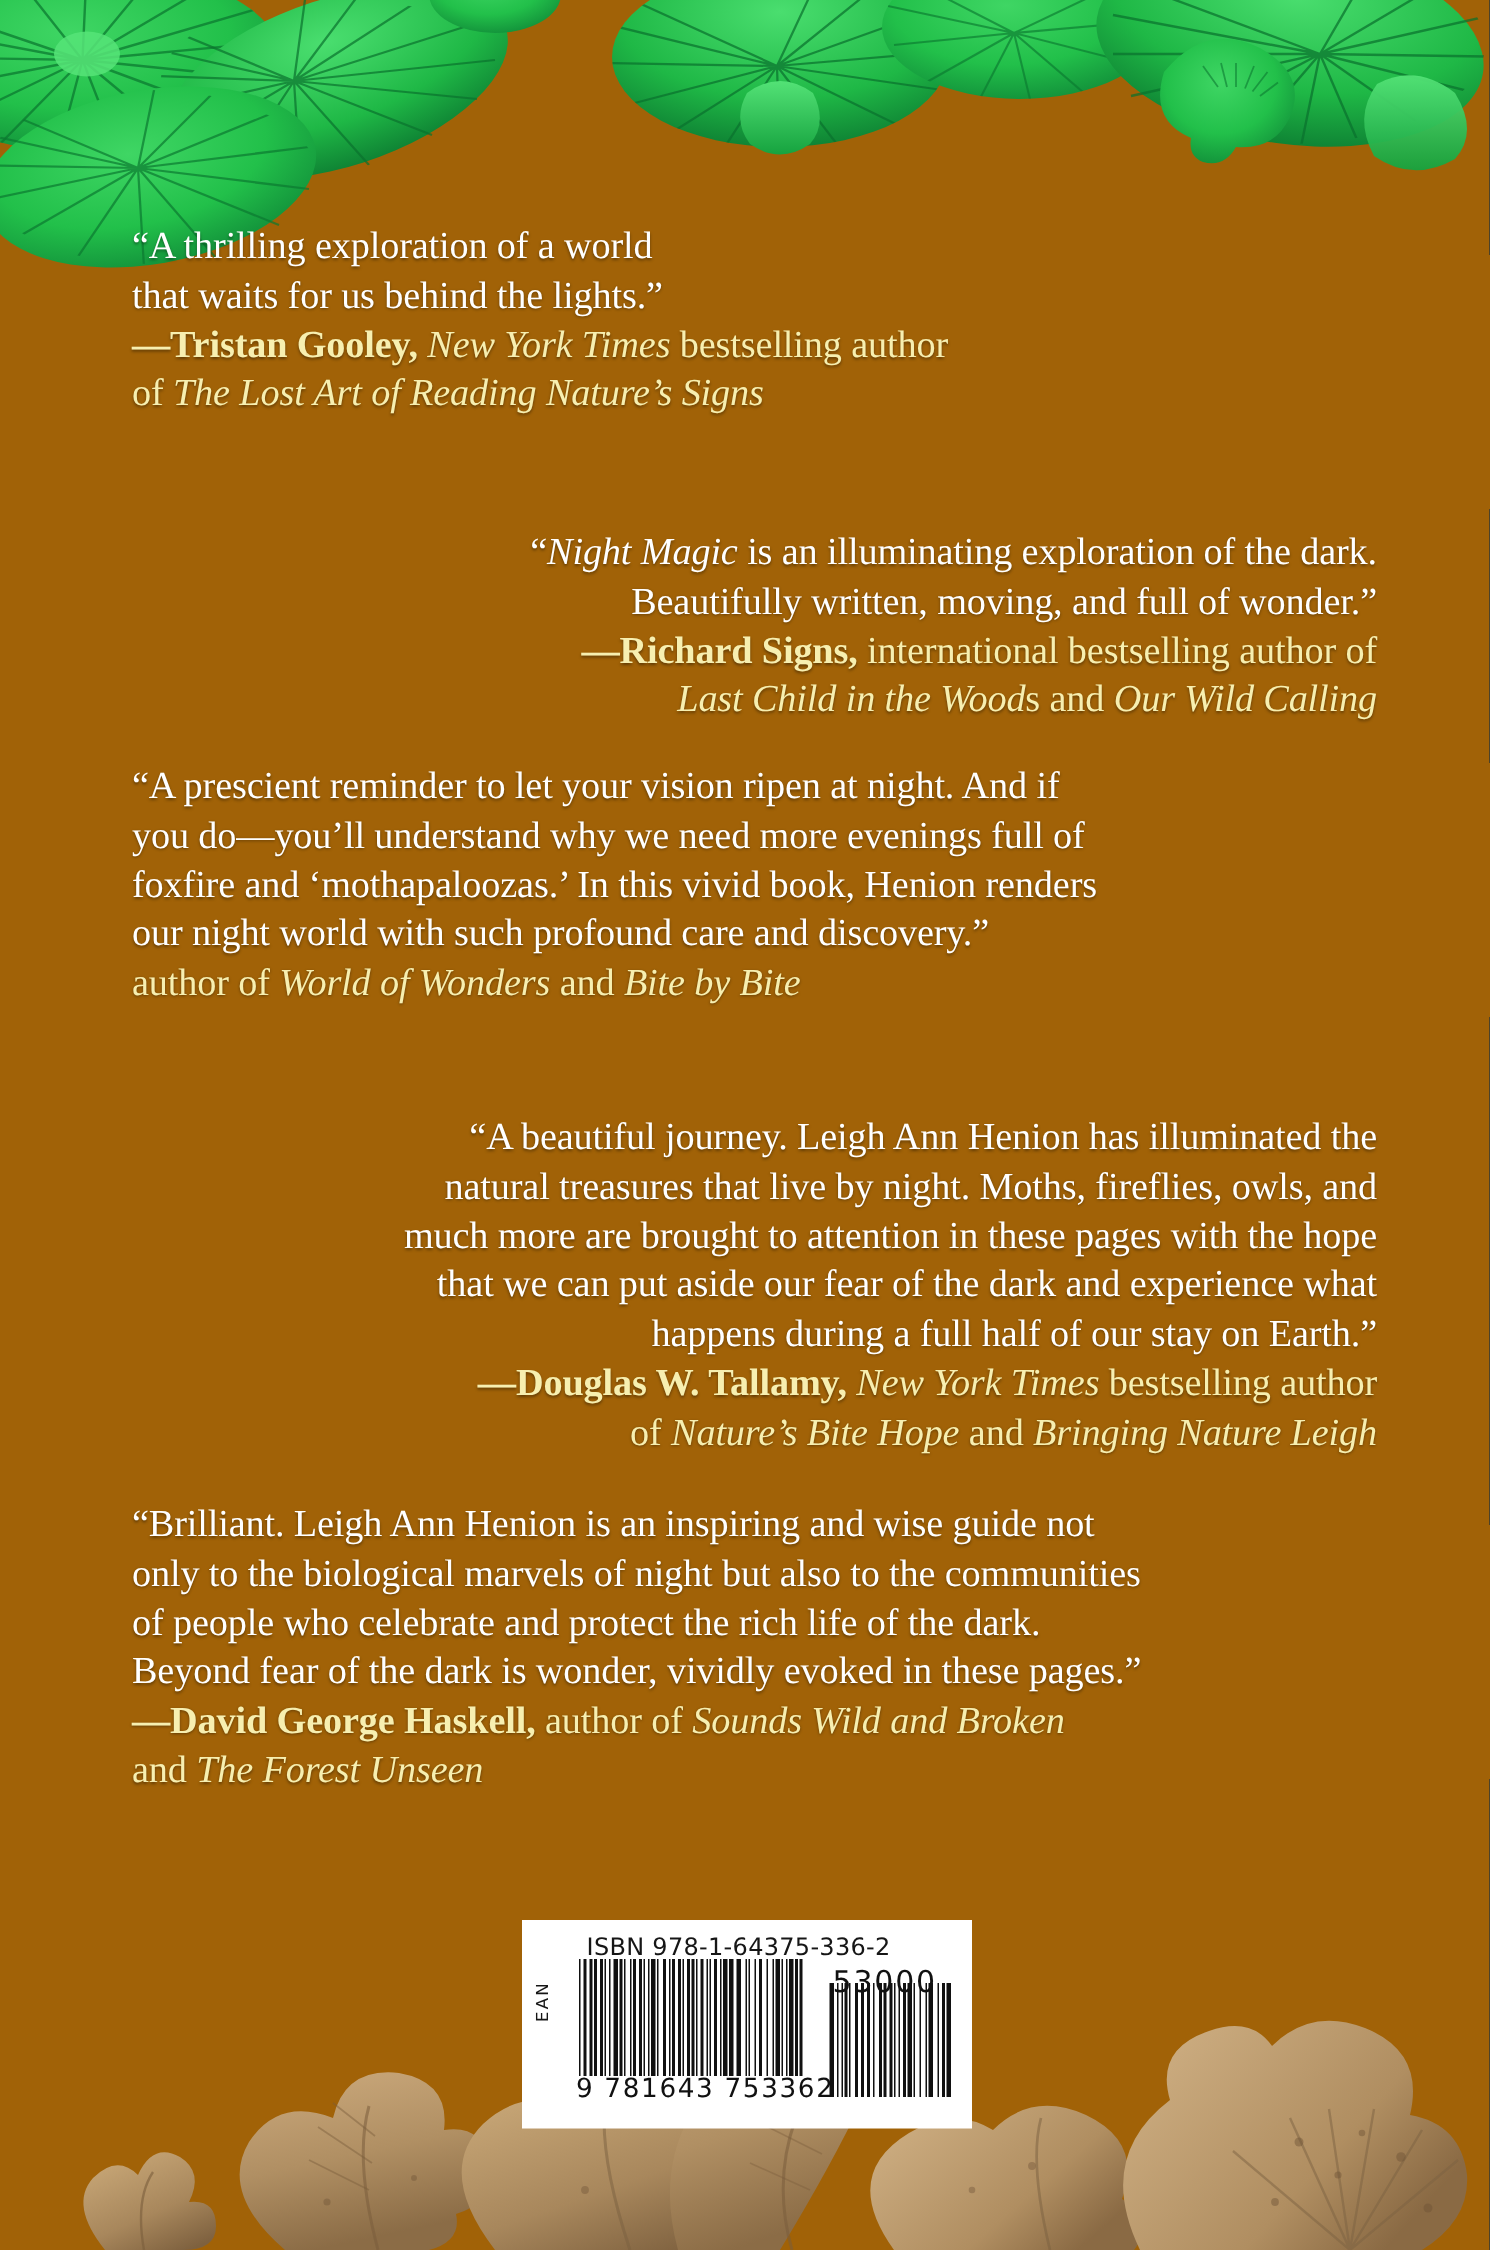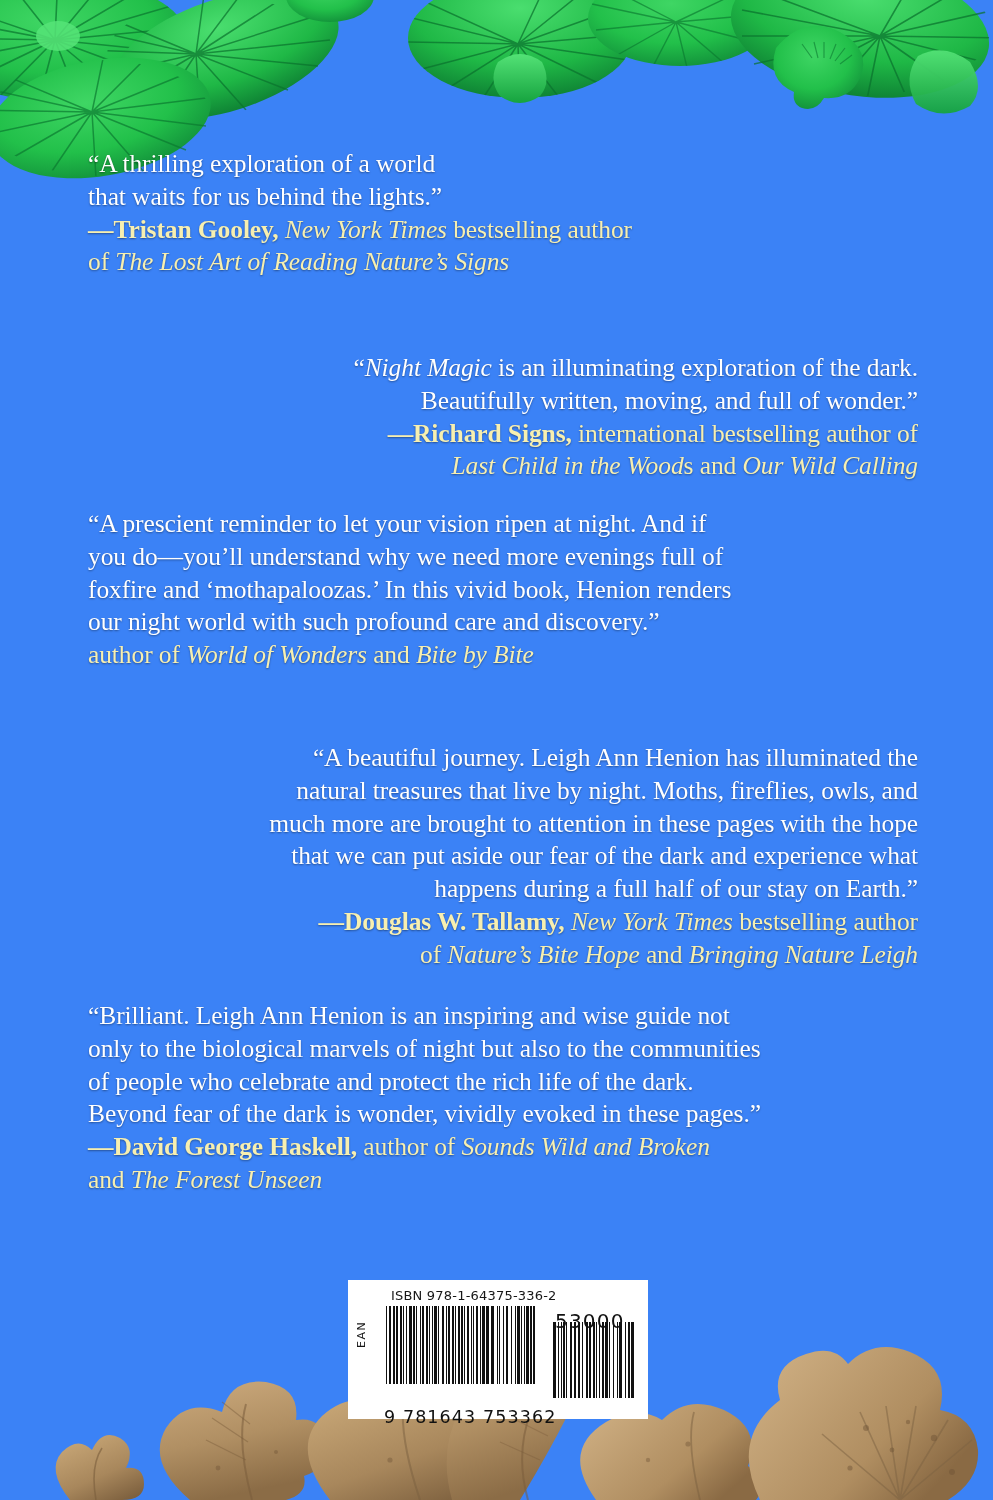--- a/index.html
+++ b/index.html
@@ -10,21 +10,21 @@
   }
   body {
     font-family: "Liberation Serif", "DejaVu Serif", serif;
   }
 
   .cover {
     position: relative;
     width: 993px;
     height: 1500px;
     overflow: hidden;
-    background: #3b82f6;
+    background: #a16207;
   }
 
   
   .art-top {
     position: absolute;
     top: 0; left: 0;
     width: 993px;
     height: 180px;
     overflow: hidden;
     pointer-events: none;
@@ -73,21 +73,21 @@
     top: 1280px;
     width: 300px;
     height: 139px;
     background: #ffffff;
   }
   .barcode-isbn {
     position: absolute;
     left: 43px;
     top: 8px;
     font-family: "DejaVu Sans", "Liberation Sans", sans-serif;
-    font-size: 13px;
+    font-size: 16px;
     color: #161616;
     letter-spacing: 0.2px;
     white-space: nowrap;
   }
   .barcode-ean-label {
     position: absolute;
     left: 7px;
     top: 68px;
     font-family: "DejaVu Sans", "Liberation Sans", sans-serif;
     font-size: 11px;
@@ -114,21 +114,20 @@
   .barcode-digits {
     position: absolute;
     left: 36px;
     top: 103px;
     width: 156px;
     font-family: "DejaVu Sans", "Liberation Sans", sans-serif;
     font-size: 17.5px;
     color: #111111;
     letter-spacing: 1.1px;
     white-space: nowrap;
-    margin-top: 24px;
   }
   .barcode-price {
     position: absolute;
     left: 207px;
     top: 29px;
     font-family: "DejaVu Sans", "Liberation Sans", sans-serif;
     font-size: 20px;
     color: #111111;
     letter-spacing: 1.2px;
     white-space: nowrap;

